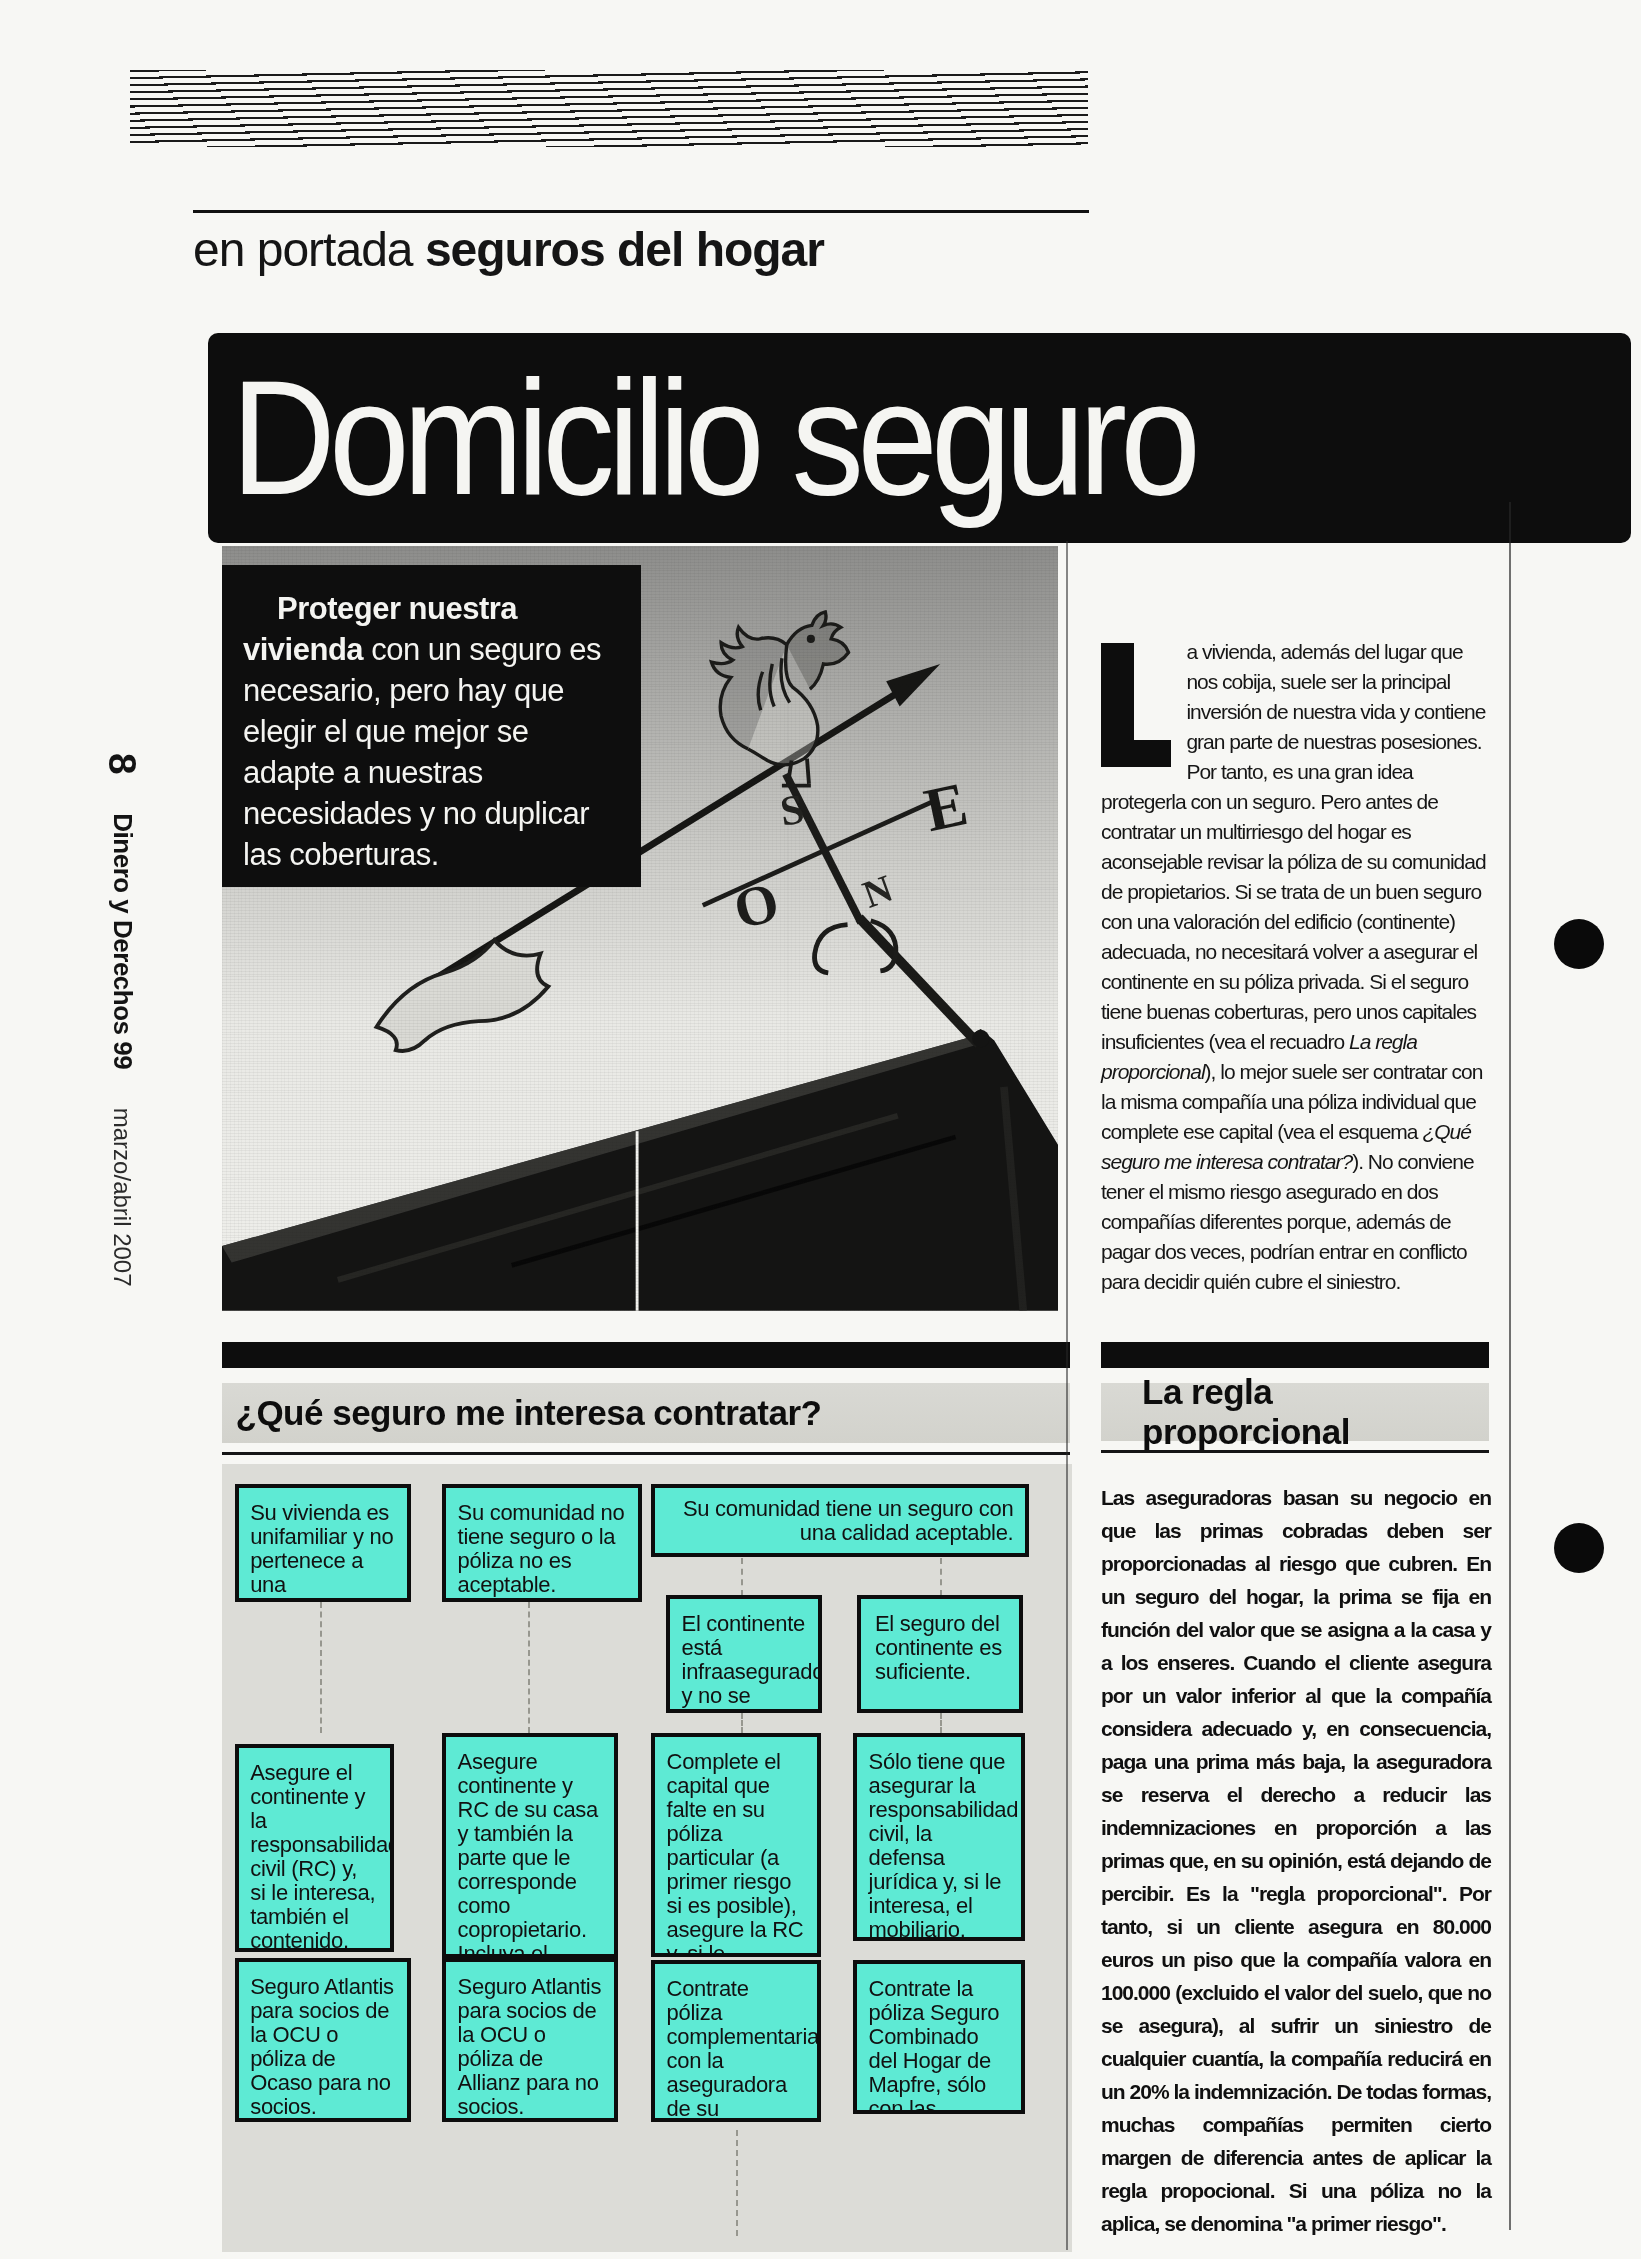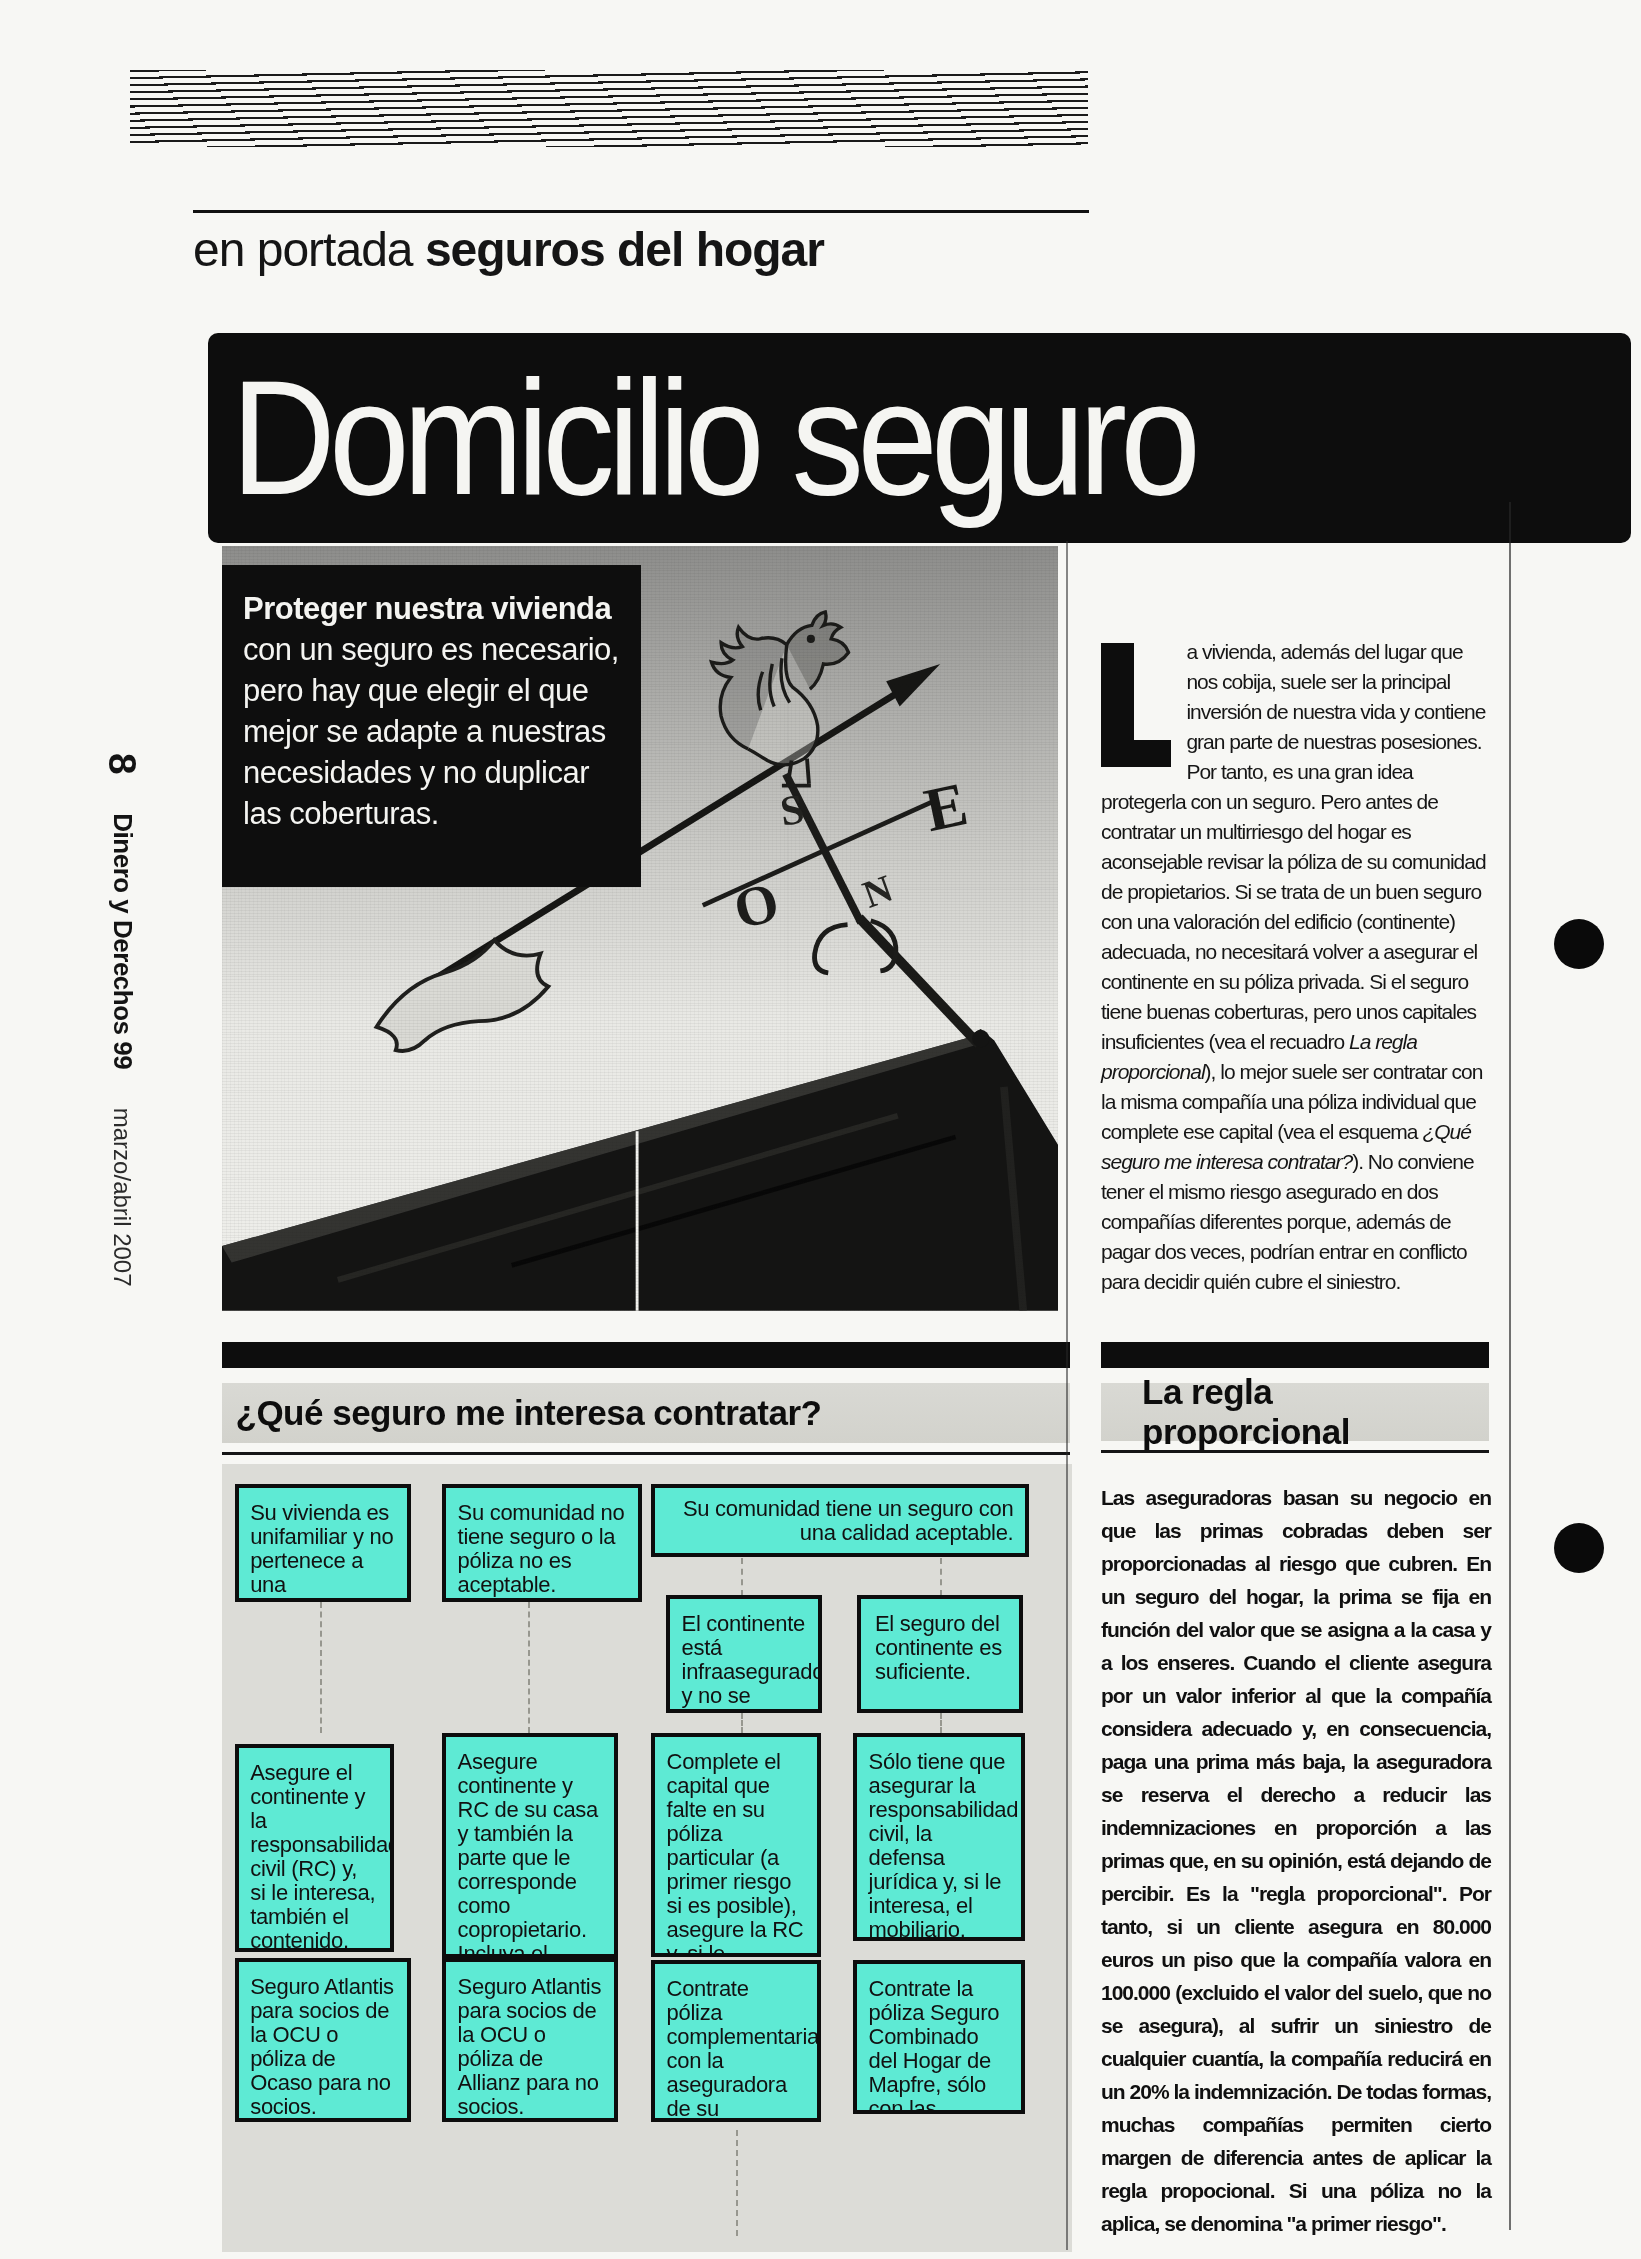--- a/index.html
+++ b/index.html
@@ -41,21 +41,21 @@
       repeating-linear-gradient(90deg,rgba(20,20,20,.03) 0 1px,transparent 1px 3.9px);
   }
   .photo svg{position:absolute;left:0;top:0;}
 
   
   .intro-box{
     left:222px;top:565px;width:419px;height:322px;background:#0e0e0e;
     color:#f4f4f1;padding:23px 21px;box-sizing:border-box;
     font-size:31px;line-height:41px;letter-spacing:-0.5px;
   }
-  .intro-box .b{font-weight:bold;}
+  .intro-box .b{font-weight:bold;margin-left:34px;}
 
   
   .body-col{
     left:1101px;top:637px;width:396px;font-size:21px;line-height:30px;
     letter-spacing:-1px;color:#161616;text-align:left;
   }
   .drop-cap{
     float:left;width:70px;height:124px;margin:5.8px 15.4px 1.9px 0;
     border-left:33px solid #0d0d0d;border-bottom:27px solid #0d0d0d;box-sizing:border-box;
   }

